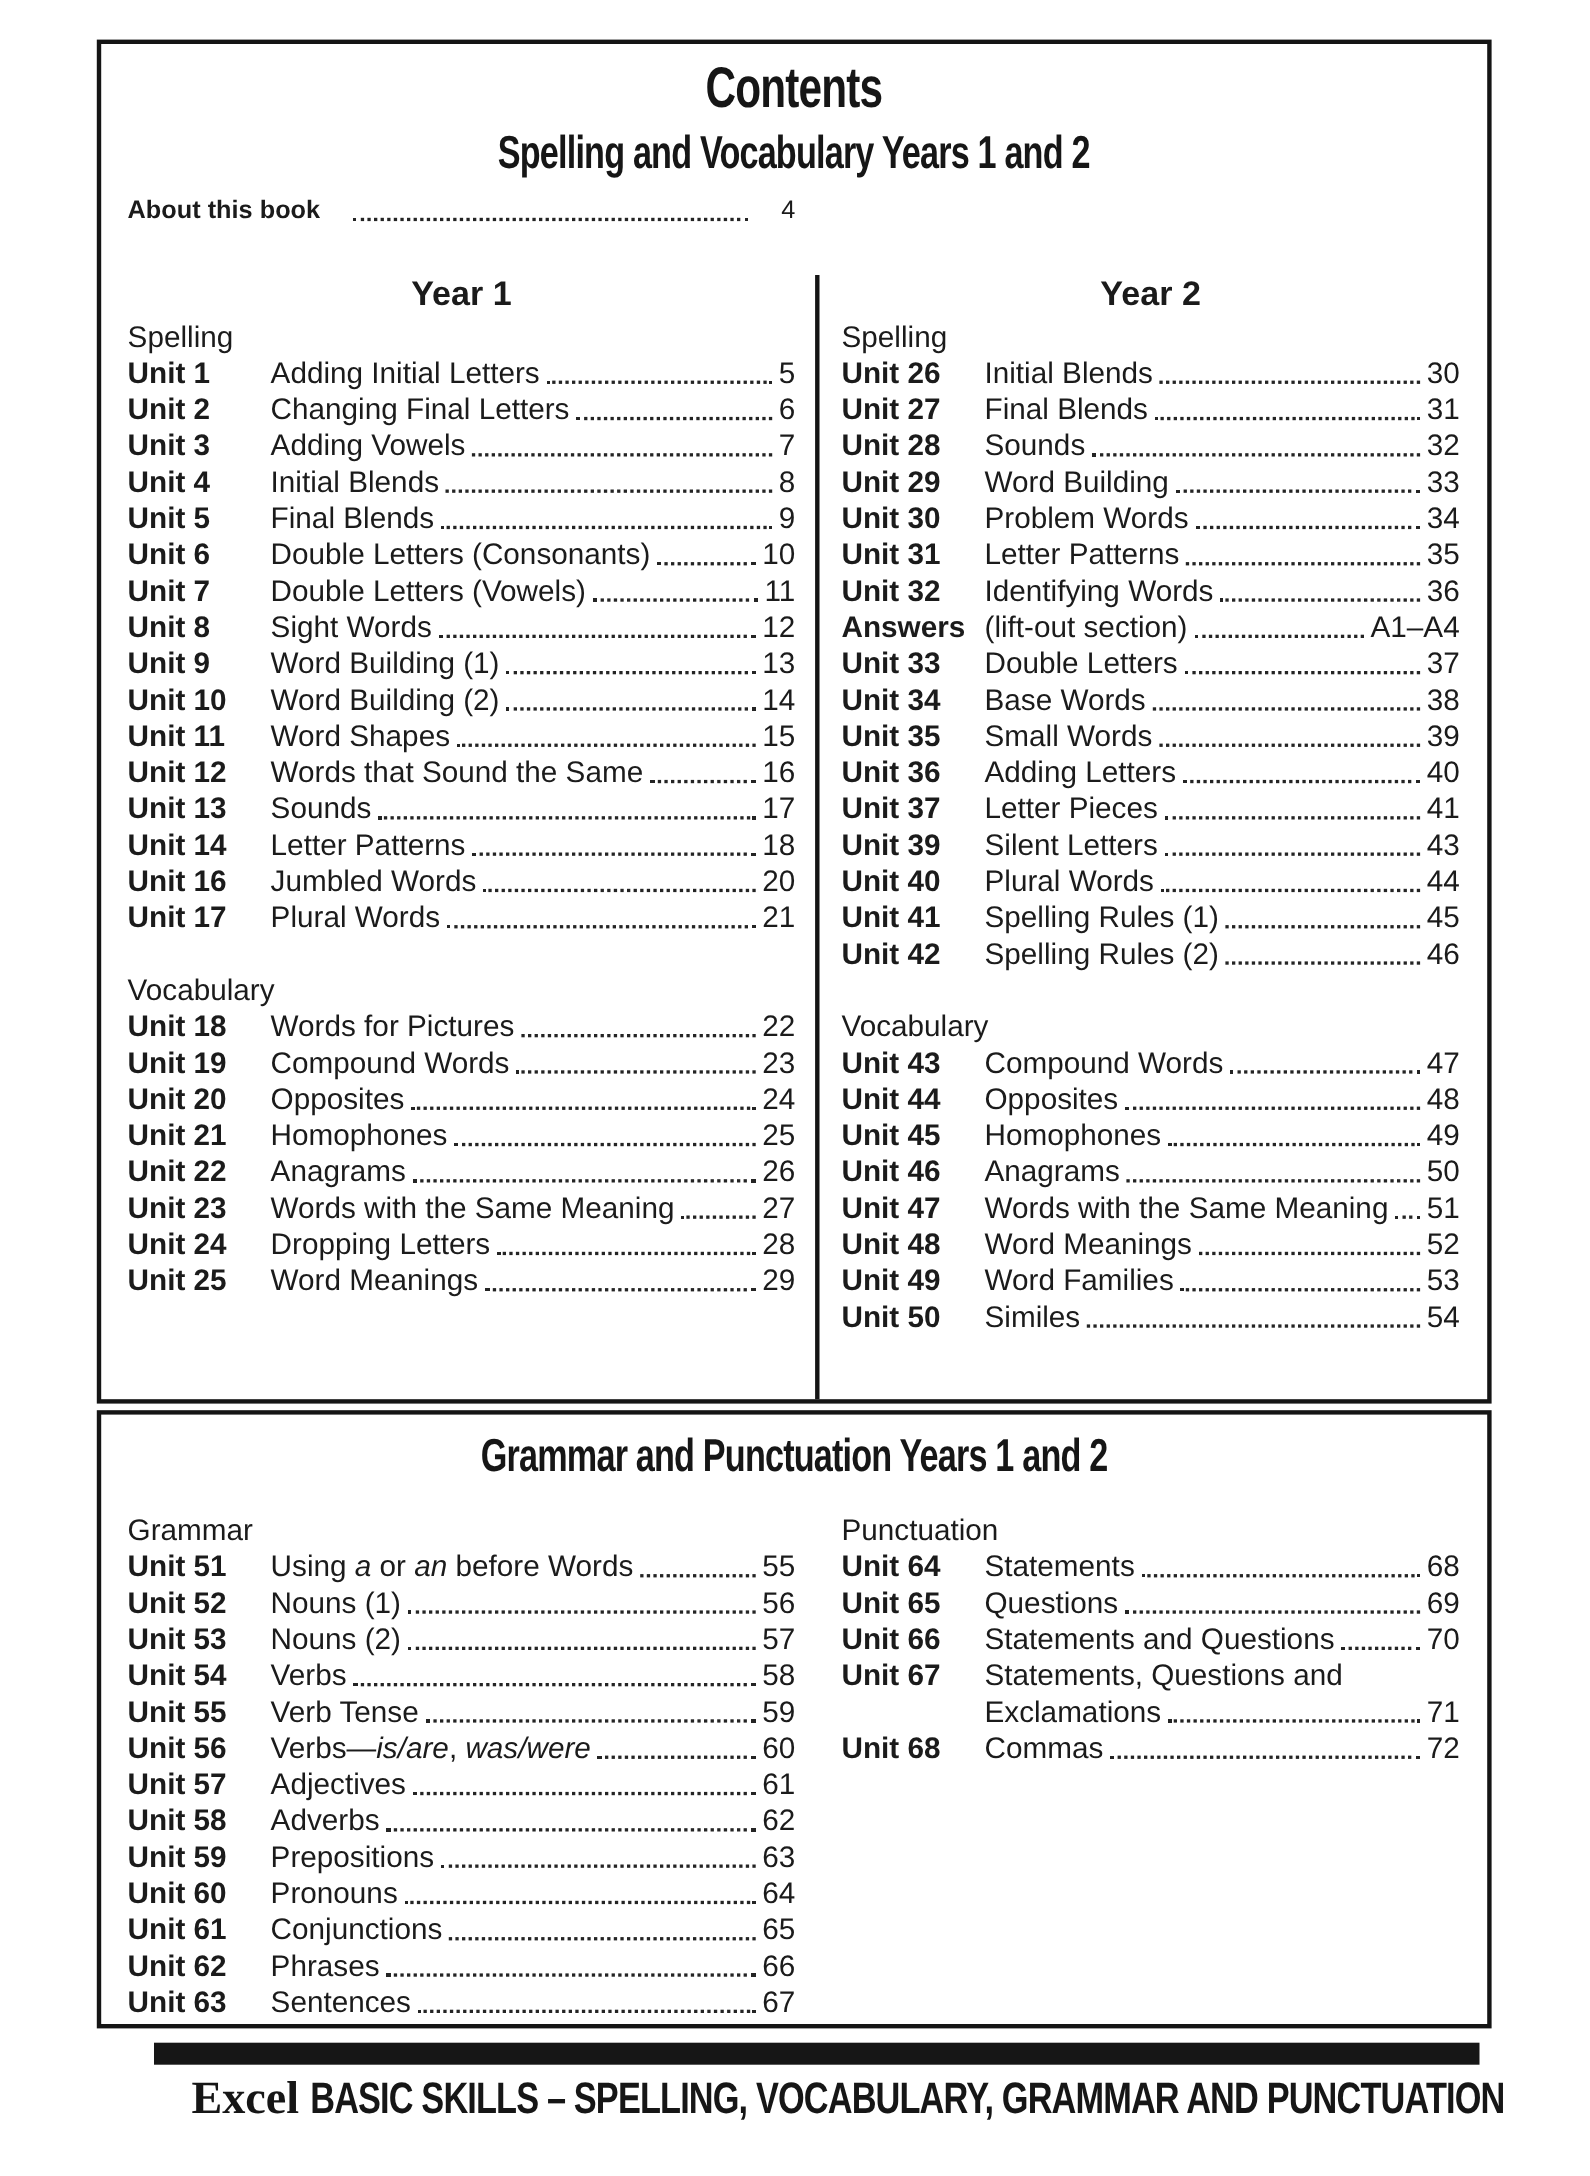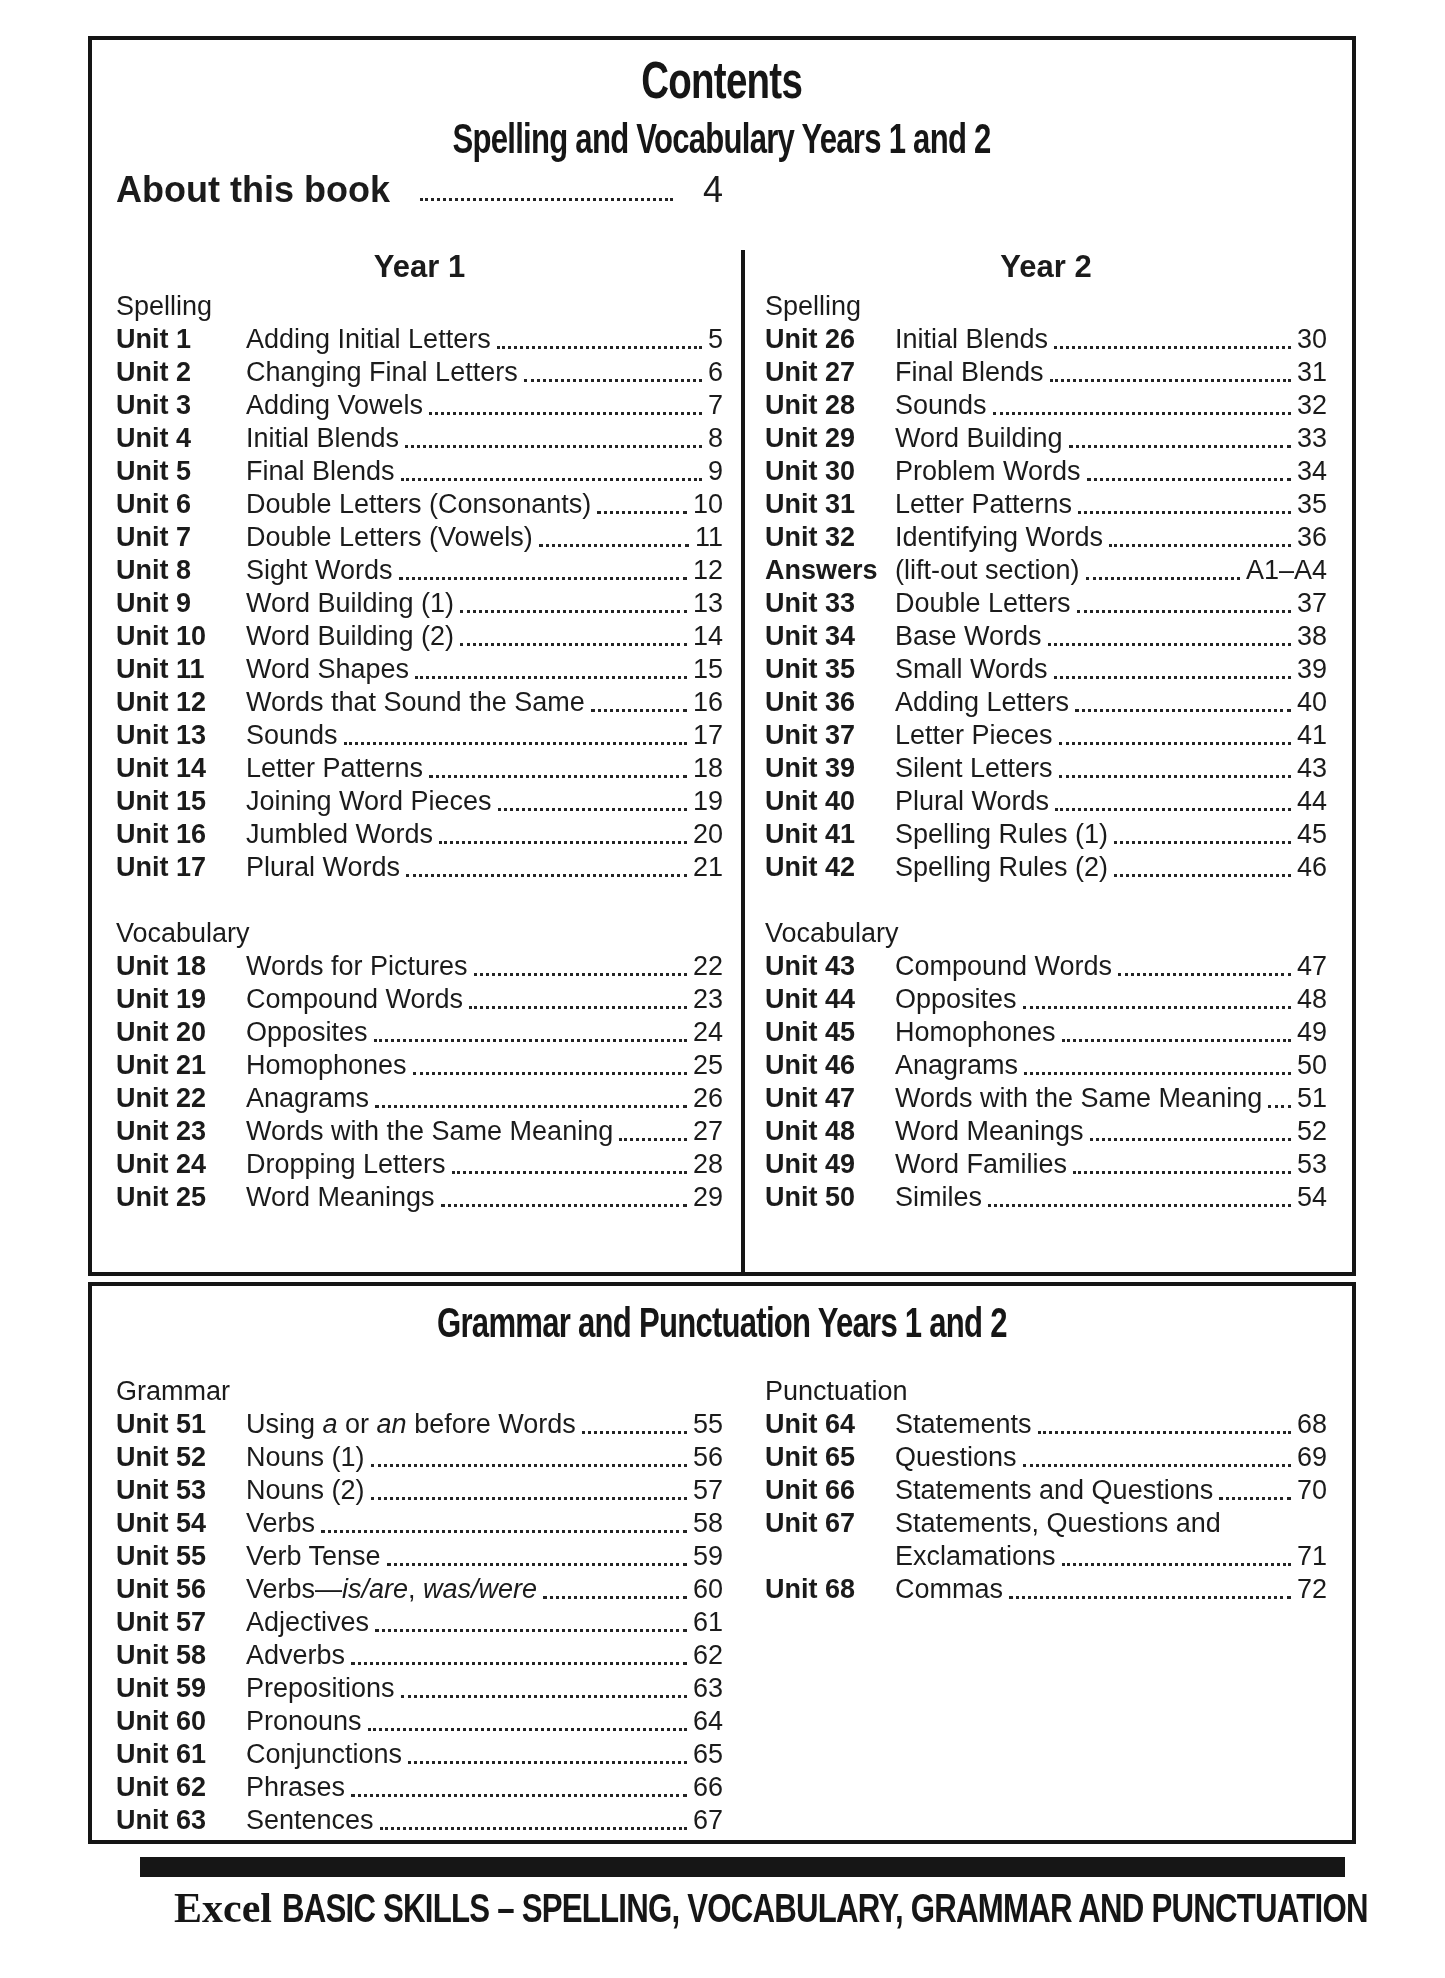--- a/index.html
+++ b/index.html
@@ -39,21 +39,21 @@
     display:inline-block;
     transform:scaleX(0.74);
     transform-origin:center center;
     letter-spacing:-1px;
     white-space:nowrap;
   }
   .about-row{
     display:flex;
     margin:4px 26px 0 24px;
     width:607px;
-    font-size:36px;line-height:36px;
+    font-size:23px;line-height:36px;
     font-weight:bold;
     box-sizing:border-box;
     gap:24px;
   }
   .columns{
     display:flex;
     margin:42px 0 0 24px;
     flex:1 1 auto;
     align-items:stretch;
   }
@@ -231,26 +231,20 @@
             <span class="dots"></span>
             <span class="pnum">17</span>
           </div>
           <div class="row">
             <span class="unit-label">Unit 14</span>
             <span class="title">Letter Patterns</span>
             <span class="dots"></span>
             <span class="pnum">18</span>
           </div>
           <div class="row">
-            <span class="unit-label">Unit 15</span>
-            <span class="title">Joining Word Pieces</span>
-            <span class="dots"></span>
-            <span class="pnum">19</span>
-          </div>
-          <div class="row">
             <span class="unit-label">Unit 16</span>
             <span class="title">Jumbled Words</span>
             <span class="dots"></span>
             <span class="pnum">20</span>
           </div>
           <div class="row">
             <span class="unit-label">Unit 17</span>
             <span class="title">Plural Words</span>
             <span class="dots"></span>
             <span class="pnum">21</span>

